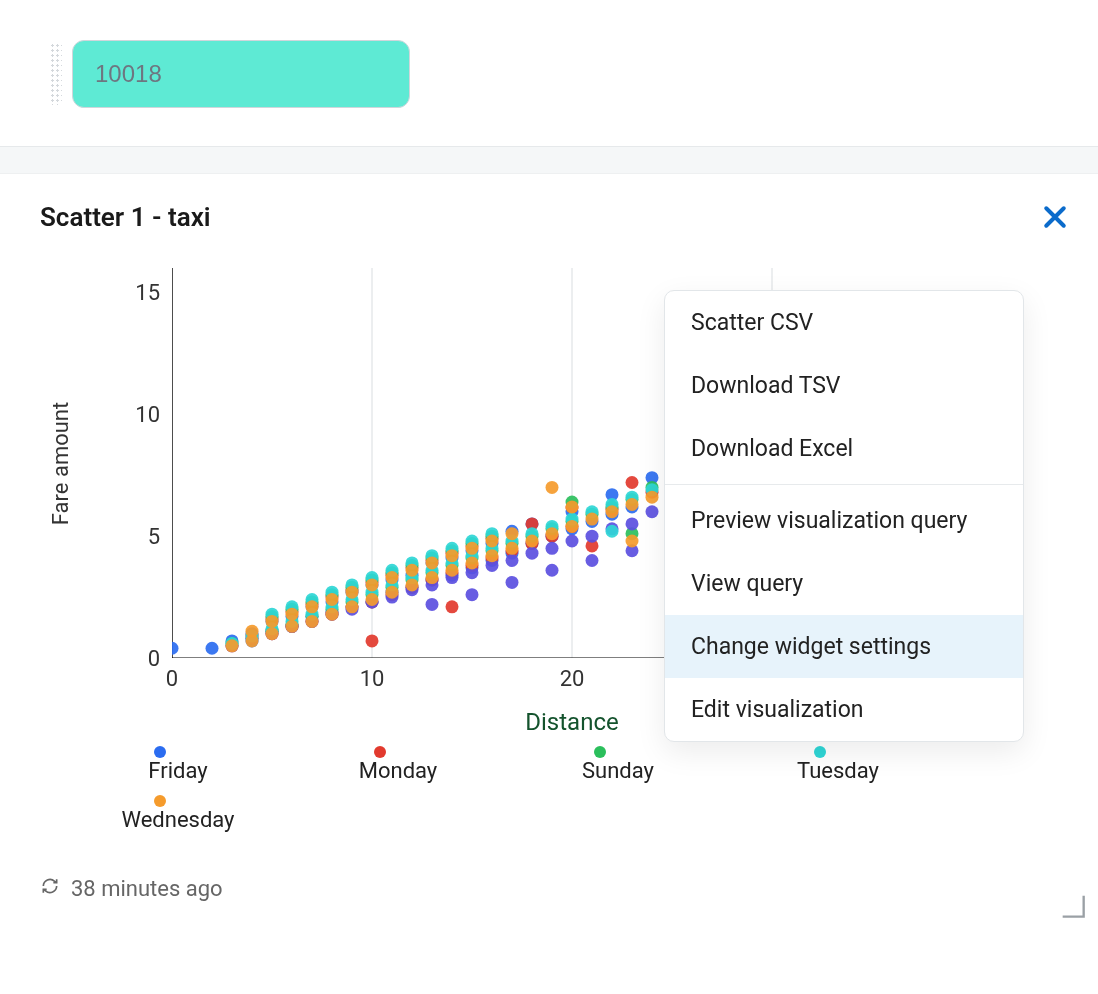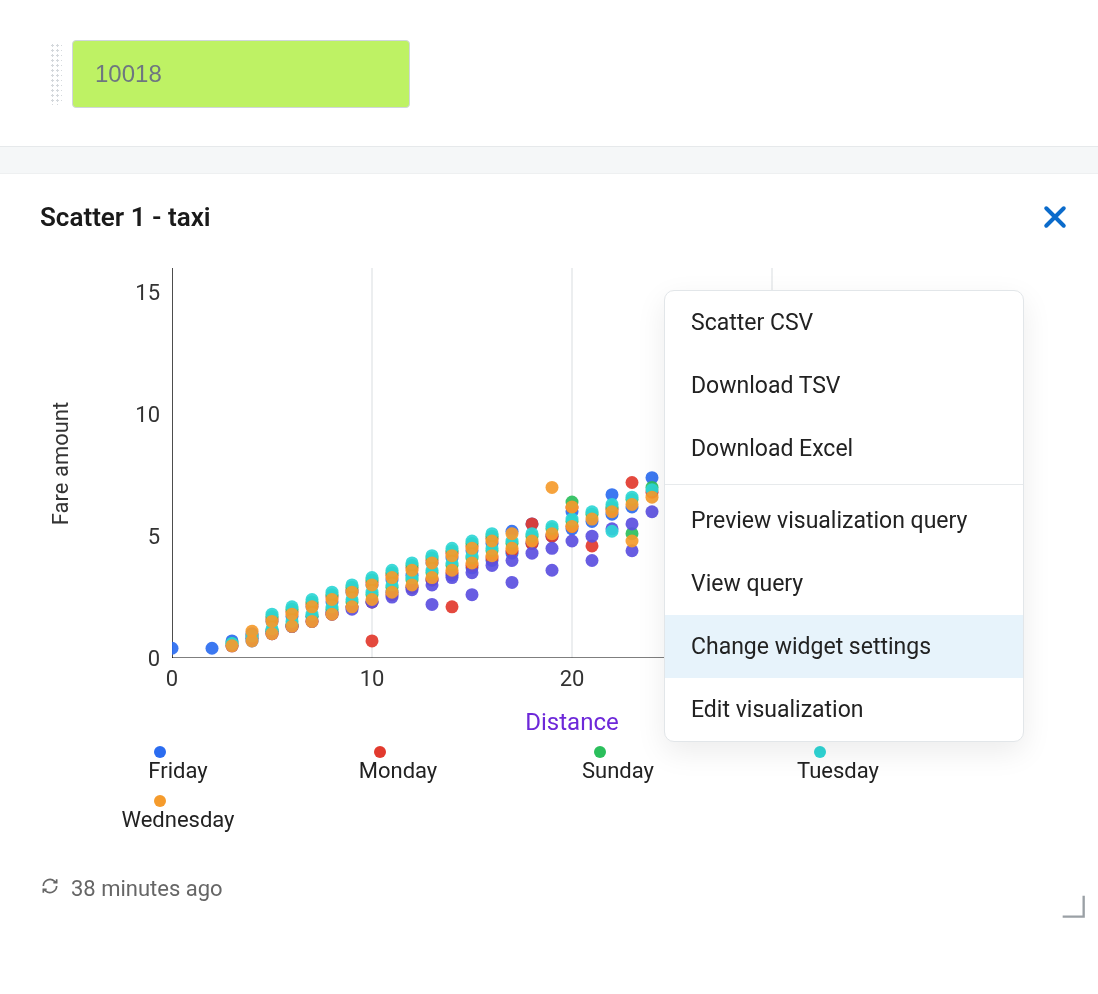--- a/index.html
+++ b/index.html
@@ -20,25 +20,25 @@
   .filter-row { display: flex; align-items: center; gap: 10px; }
   .grip {
     width: 12px; height: 62px;
     background-image: radial-gradient(circle, #cfd4d8 1.2px, transparent 1.3px);
     background-size: 5px 5px;
     opacity: 0.9;
   }
   .filter-input {
     width: 338px; height: 68px;
     border: 1px solid #d0d6db;
-    border-radius: 4px;
+    border-radius: 12px;
     font-size: 24px;
     color: #6e7680;
     padding: 0 22px;
-    background: #bef264;
+    background: #5eead4;
   }
   .gap-strip { height: 28px; background: #f5f7f8; margin-top: 38px; border-top: 1px solid #e6e9eb; border-bottom: 1px solid #eef0f1;}
   .card {
     background: #fff;
     padding: 28px 28px 24px 40px;
     position: relative;
   }
   .card-header {
     display: flex; justify-content: space-between; align-items: center;
     margin-bottom: 36px;
@@ -65,21 +65,21 @@
   }
   .chart-left-ticks .ytick { position: absolute; right: 12px; transform: translateY(-50%); }
   .chart-surface {
     position: relative;
     width: 800px;
     height: 390px;
   }
   .chart-surface svg { position: absolute; left: 0; top: 0; }
   .xaxis { position: relative; margin-left: 132px; width: 800px; height: 46px; }
   .xtick { position: absolute; top: 8px; transform: translateX(-50%); font-size: 22px; color: #333; }
-  .xlabel { text-align: center; margin-left: 132px; width: 800px; font-size: 24px; color: #6d28d9; margin-top: 4px; margin-bottom: 10px; }
+  .xlabel { text-align: center; margin-left: 132px; width: 800px; font-size: 24px; color: #14532d; margin-top: 4px; margin-bottom: 10px; }
 
   .legend {
     margin-left: 28px;
     display: flex; flex-wrap: wrap;
     font-size: 22px; color: #222;
     row-gap: 12px;
   }
   .legend-item { display: flex; align-items: center; width: 220px; flex-direction: column; }
   .legend-dot { width: 12px; height: 12px; border-radius: 50%; margin-right: 36px; }
 

